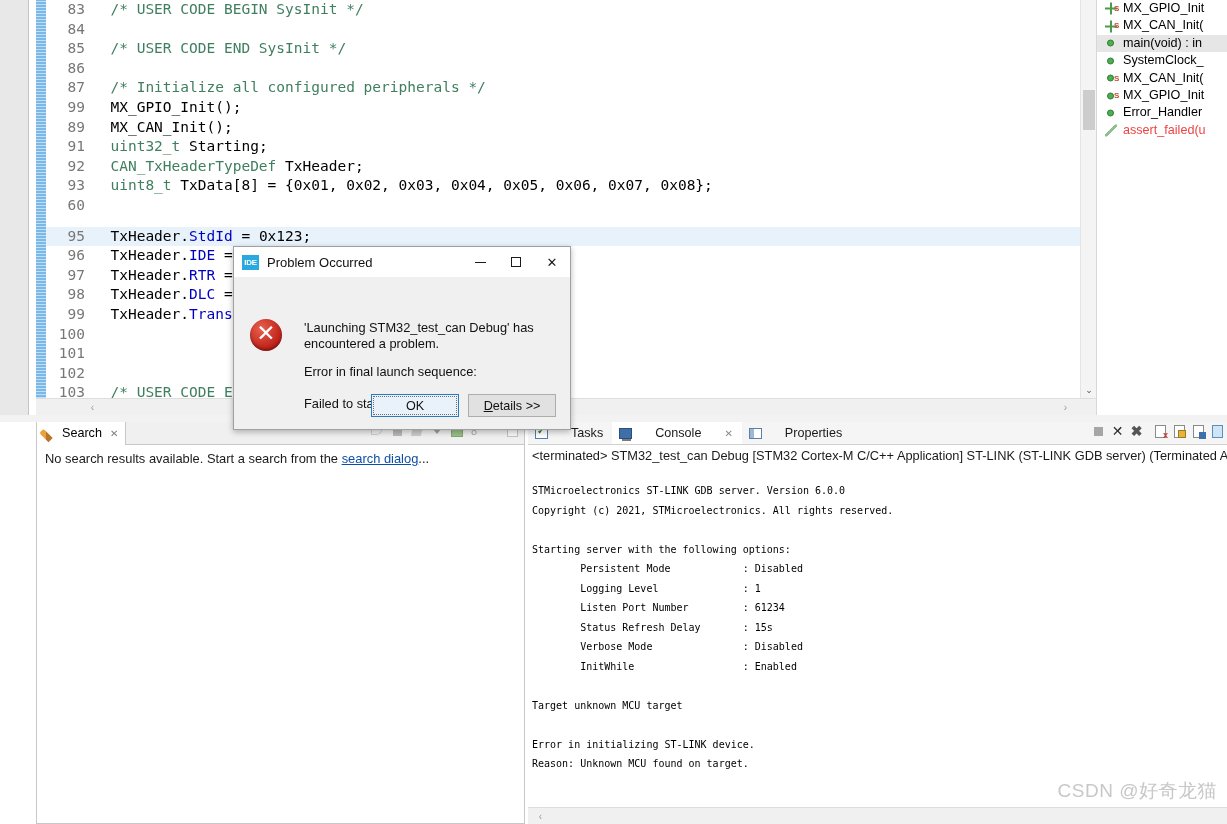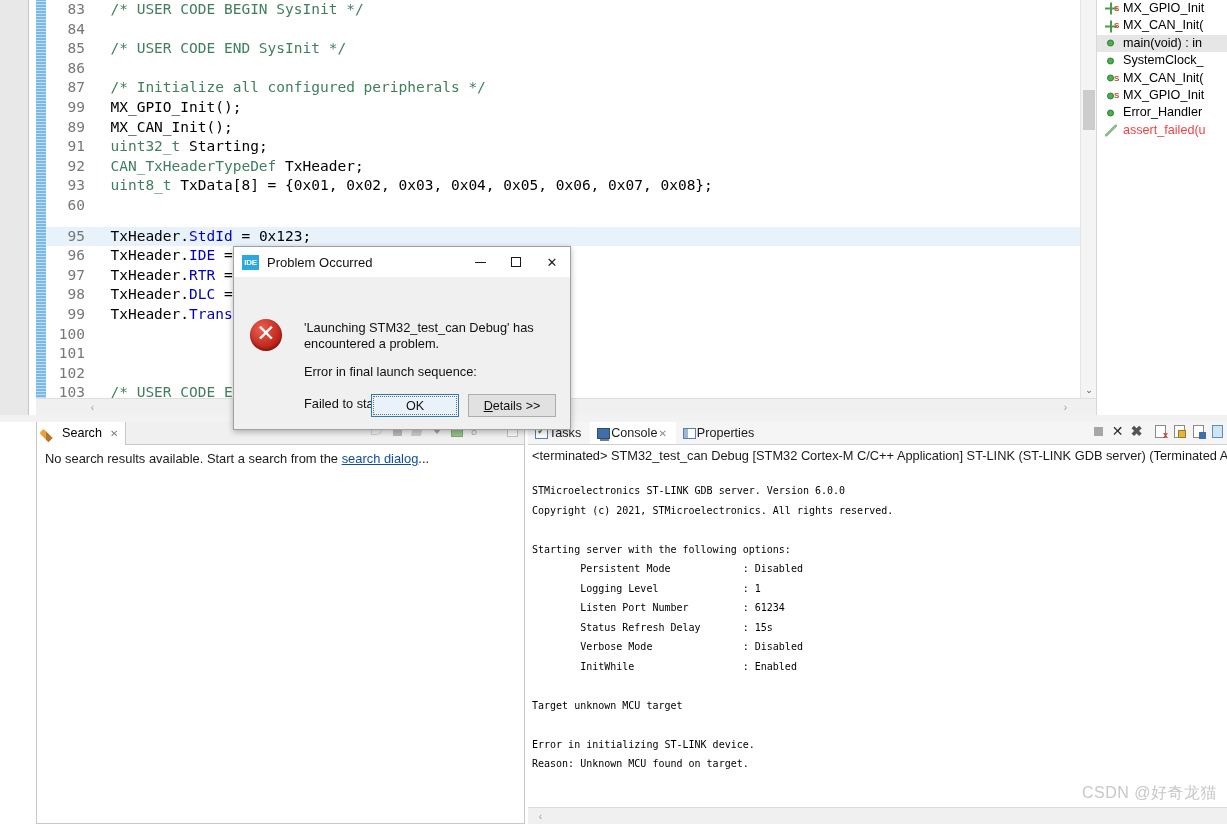--- a/index.html
+++ b/index.html
@@ -210,21 +210,21 @@
     width: 699px; height: 402px;
     background: #ffffff;
   }
   .cons-tabbar {
     position: relative; height: 23px;
     background: #f5f5f5;
     border-bottom: 1px solid #d0d0d0;
     display: flex; align-items: stretch;
   }
   .cons-tab {
-    display: flex; align-items: center; gap: 1px;
+    display: flex; align-items: center; gap: 23px;
     padding: 0 9px 0 7px;
     font-size: 12.6px; color: #1a1a1a;
     white-space: nowrap;
   }
   .cons-tab.active { background: #ffffff; }
   .cons-tab .close-x { font-size: 10px; color: #8a8a8a; }
   .ico-tasks {
     width: 13px; height: 12px; background: #ffffff;
     border: 1px solid #4f7fb5; position: relative;
   }
@@ -305,21 +305,21 @@
   .cons-hscroll {
     position: absolute; left: 0; bottom: 0; width: 100%; height: 17px;
     background: #f0f0f0; border-top: 1px solid #dcdcdc;
   }
   .cons-hscroll .harrow {
     position: absolute; left: 4px; top: 0; width: 17px; height: 17px;
     font-size: 10px; color: #9a9a9a; text-align: center; line-height: 17px;
   }
   .watermark {
     position: absolute; right: 10px; bottom: 20px;
-    font-size: 16px; color: #c8c8c8;
+    font-size: 19px; color: #c8c8c8;
     letter-spacing: 0.5px;
     white-space: nowrap;
   }
 
   
   #dialog {
     position: absolute; left: 233px; top: 246px;
     width: 338px; height: 184px;
     background: #f0f0f0;
     border: 1px solid #a0a0a0;

